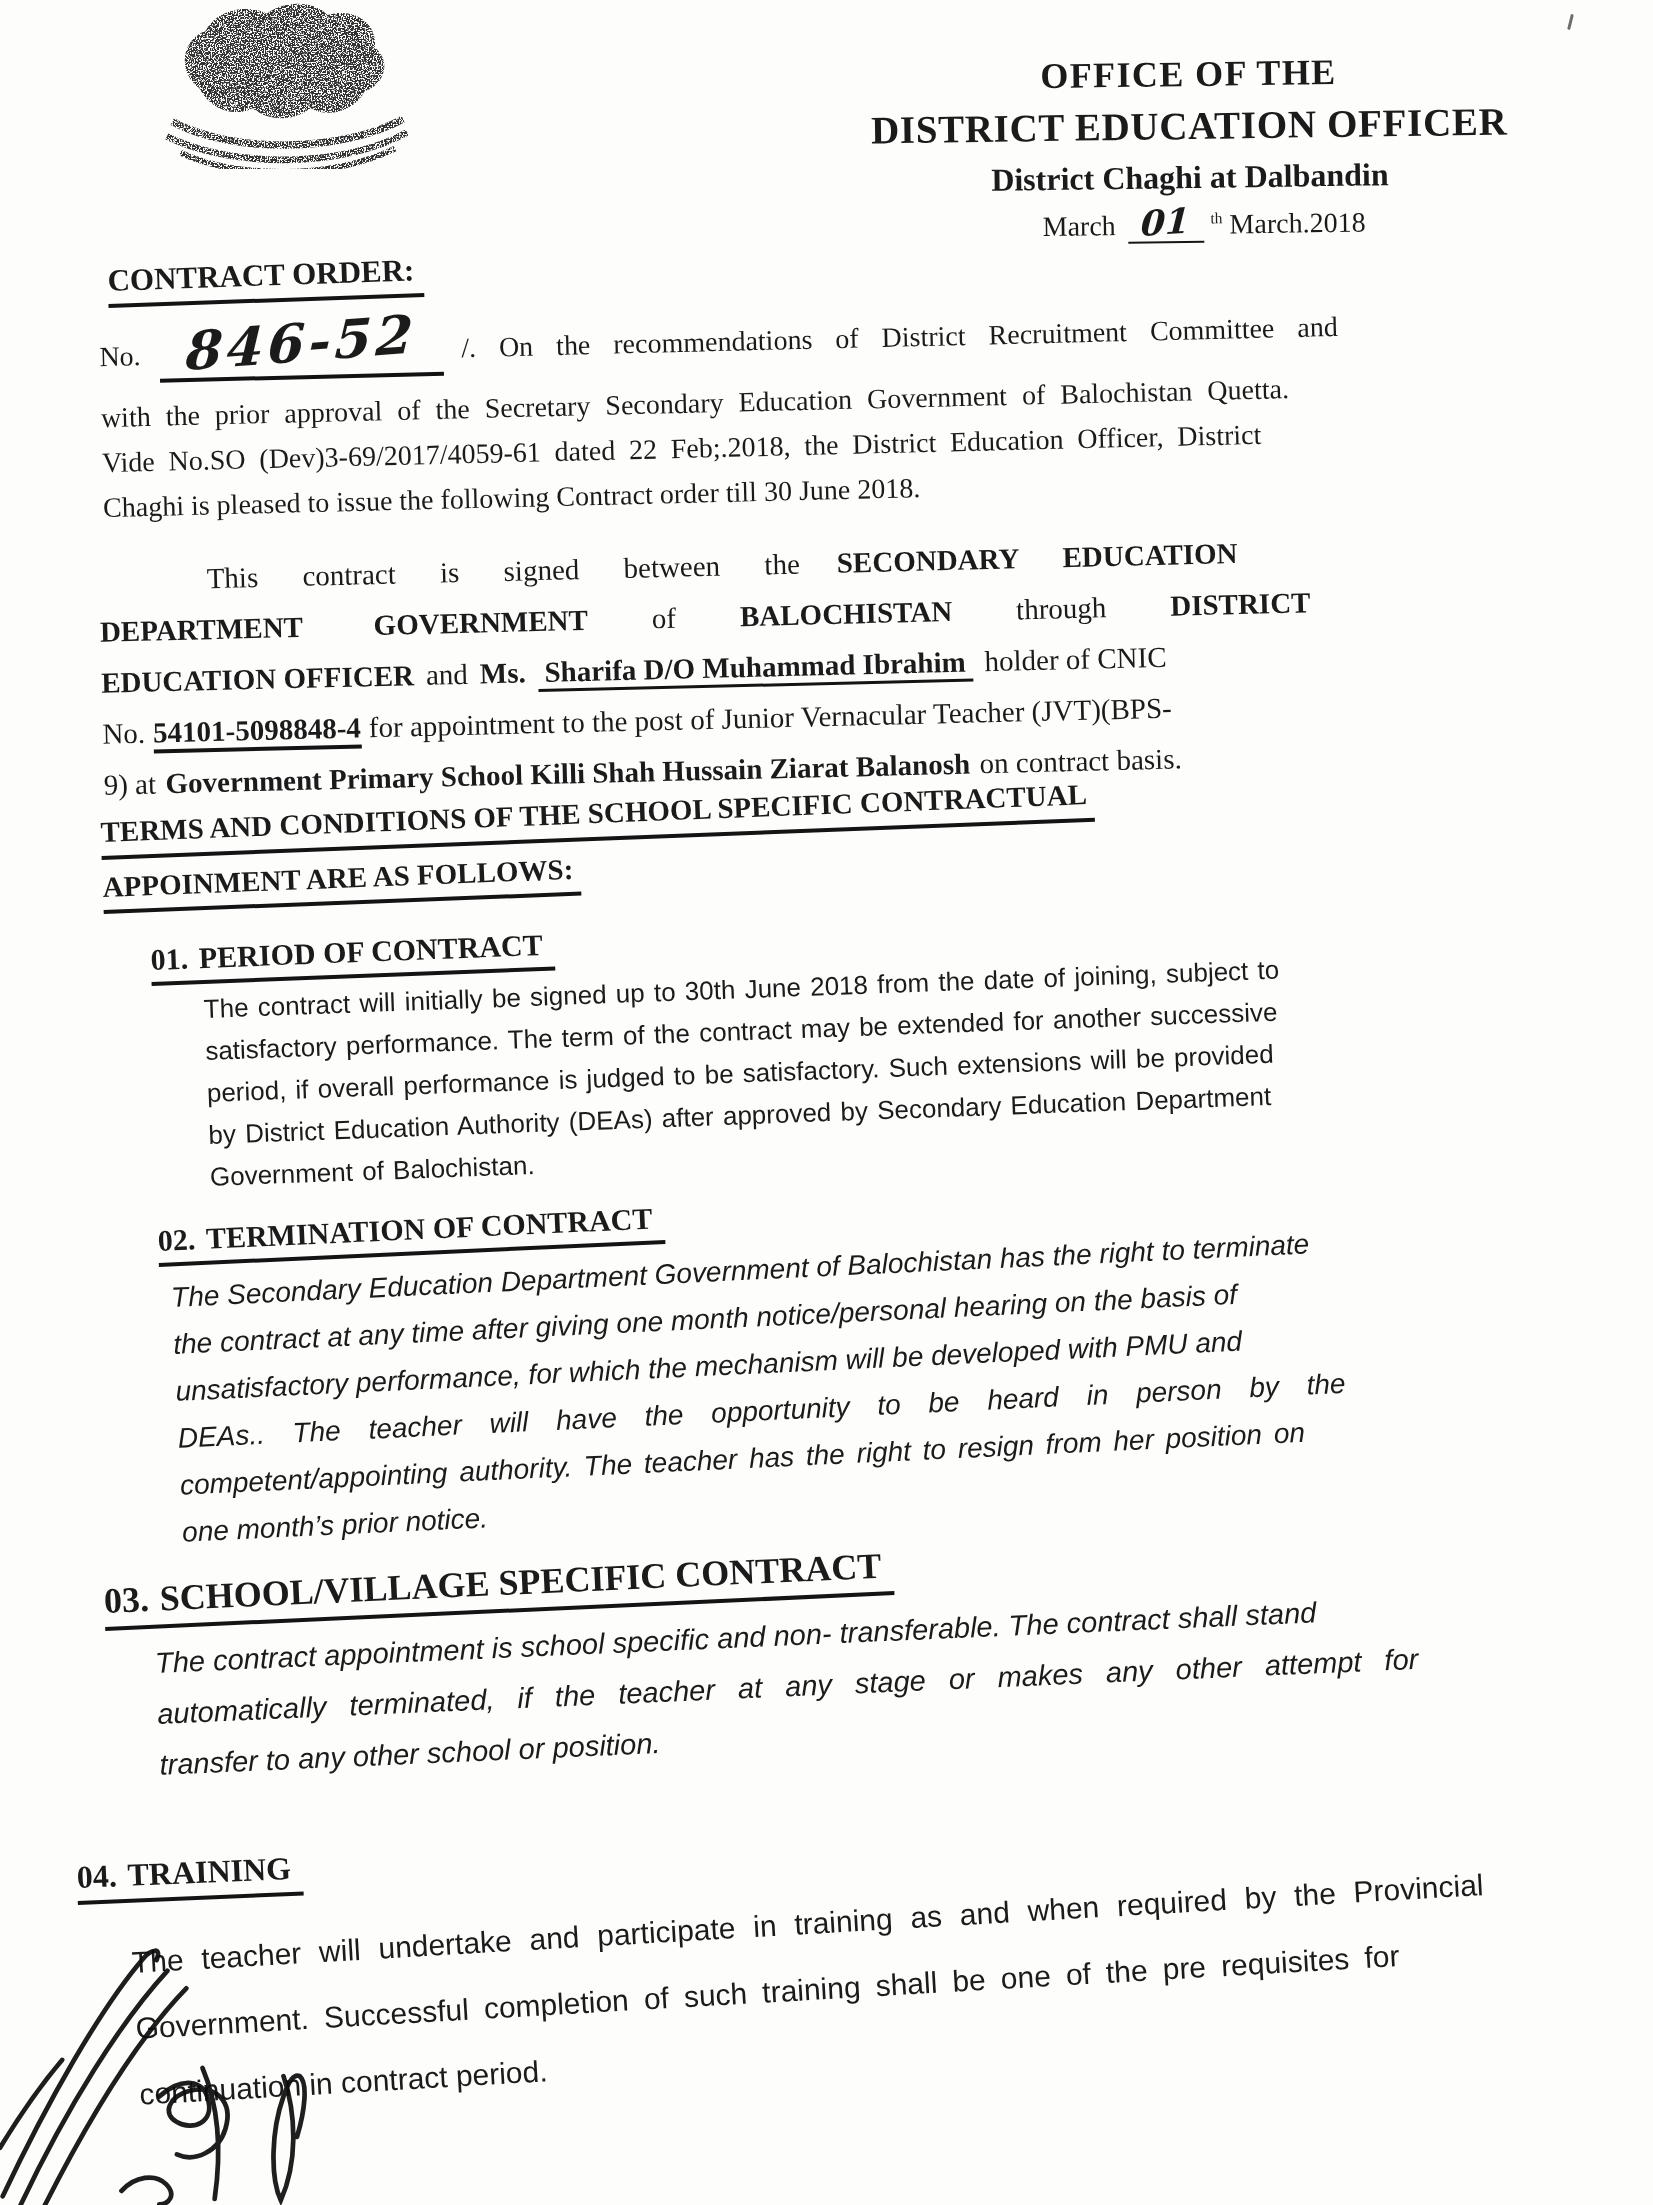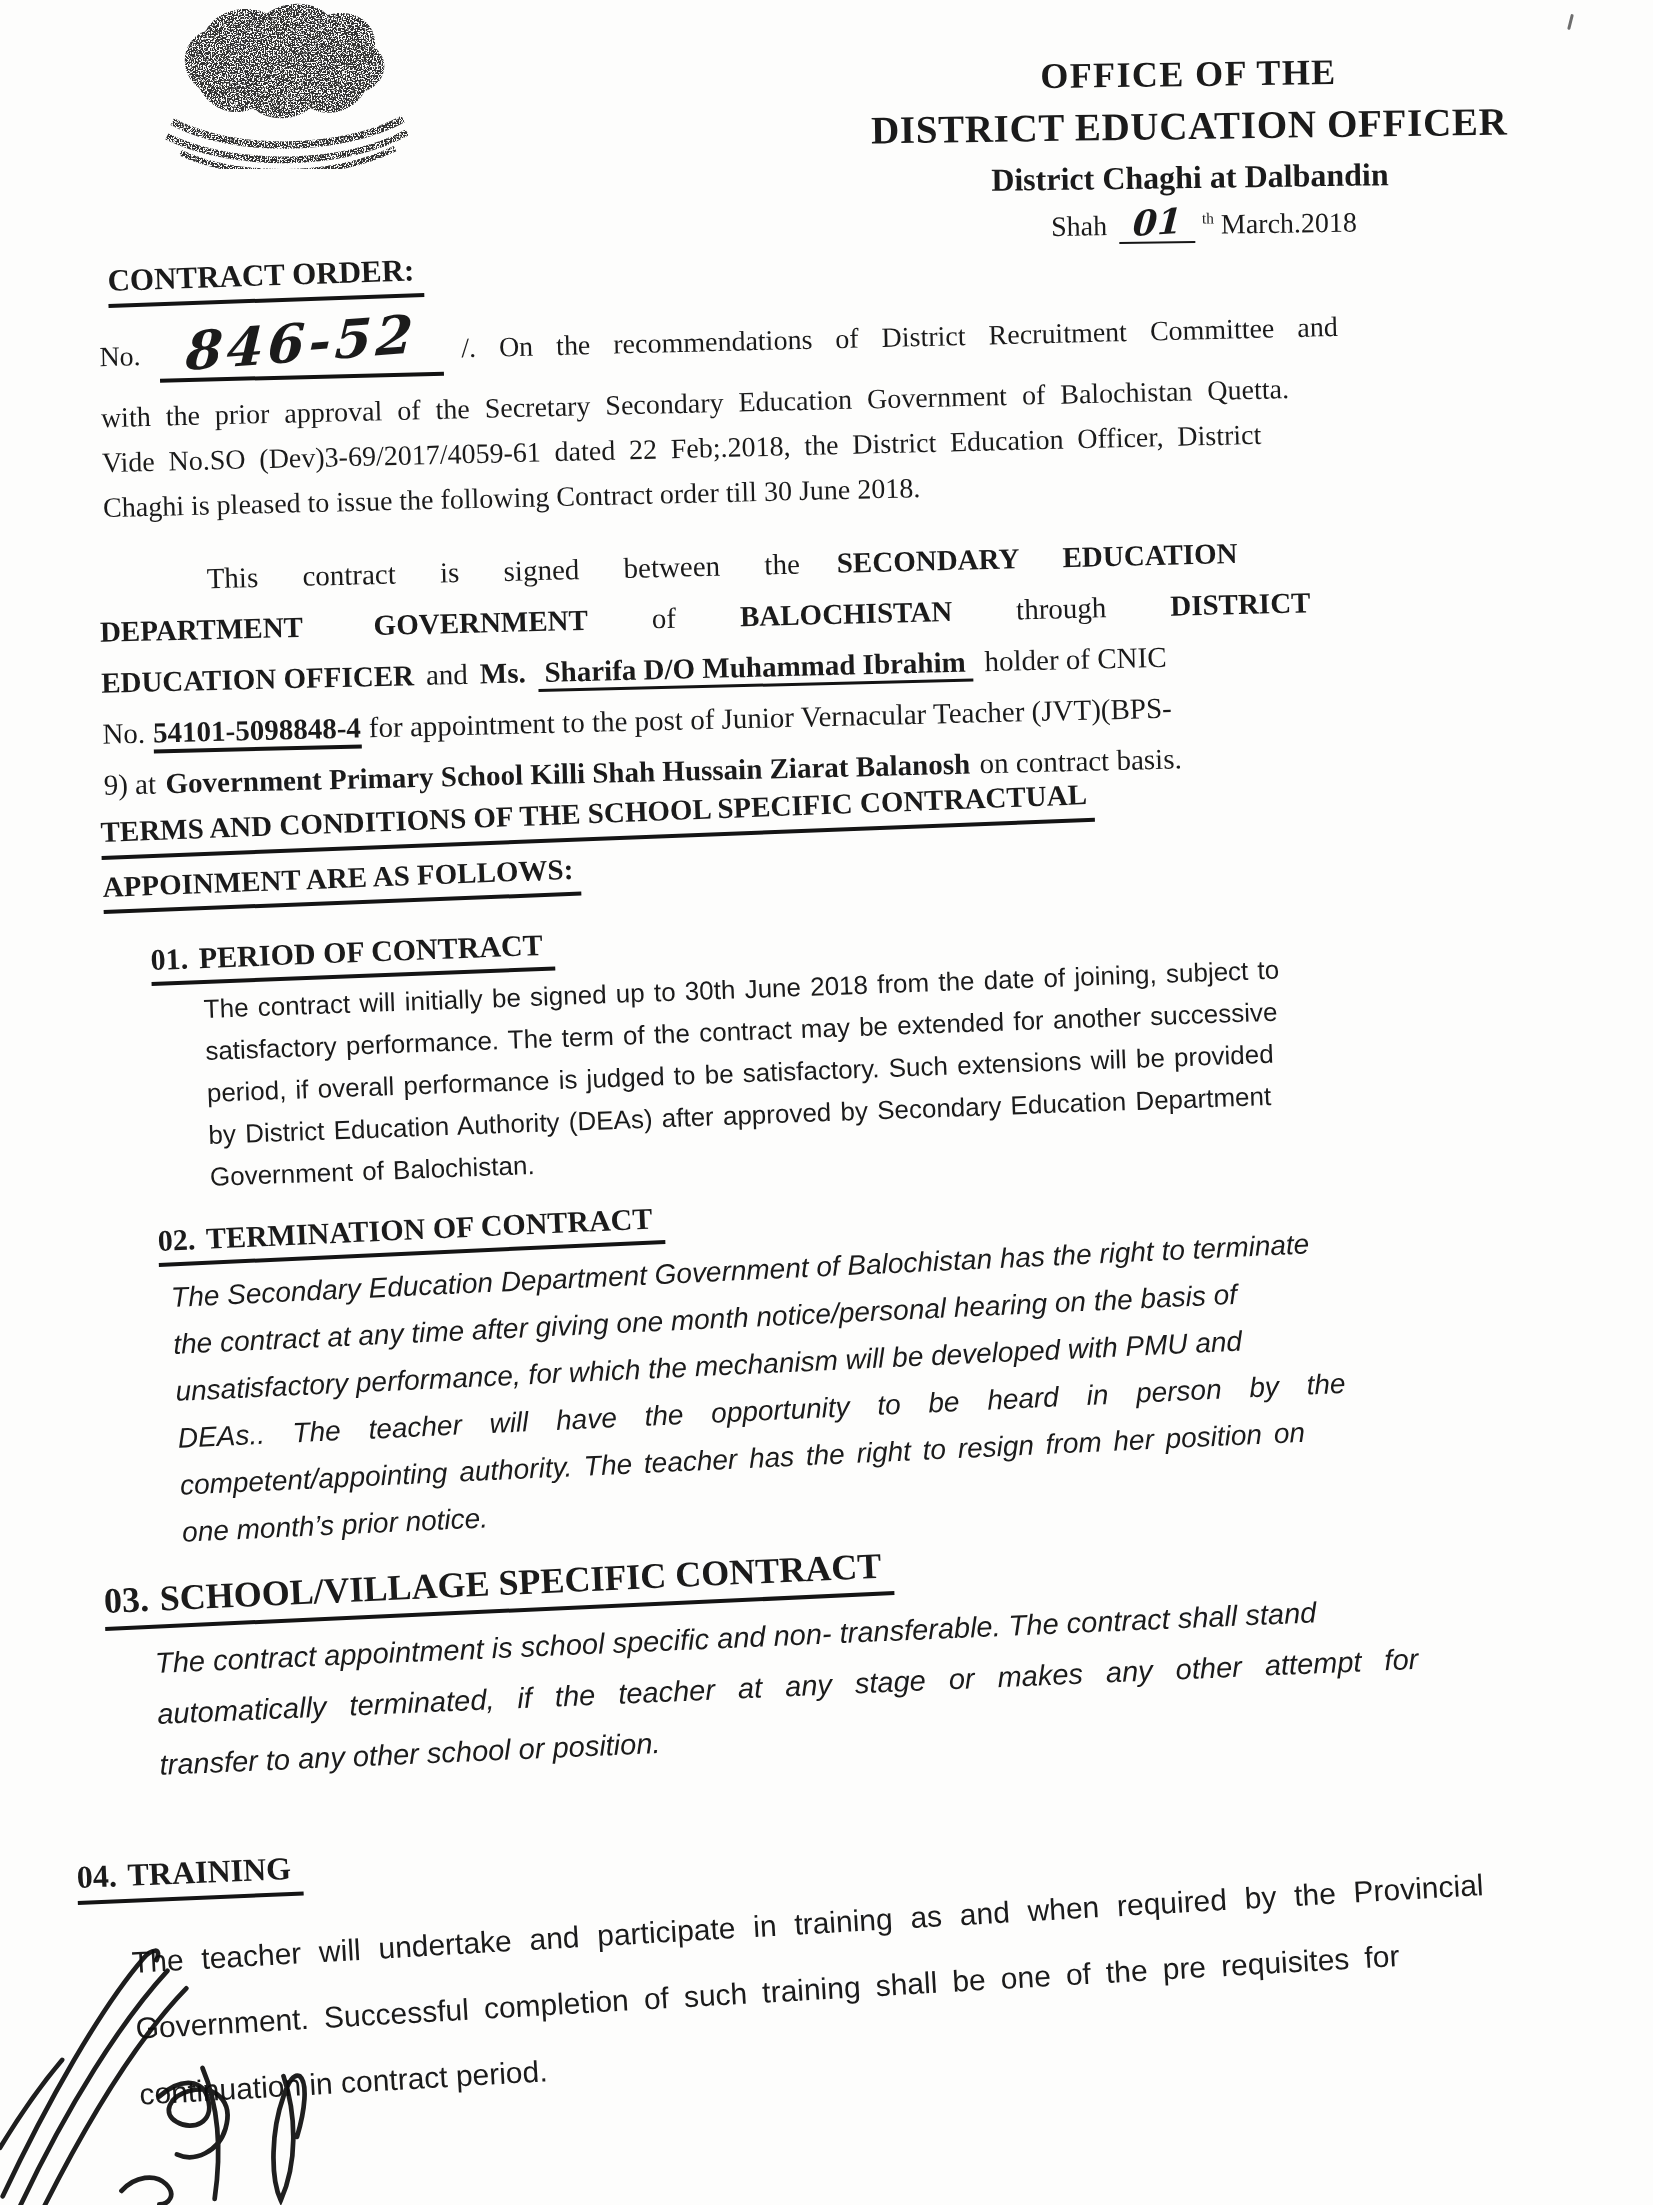--- a/index.html
+++ b/index.html
@@ -103,21 +103,21 @@
     </g>
   </svg>
 
   <div class="abs corner-tick"></div>
 
   <div class="abs hdr">
     <div class="hdr-l1">OFFICE OF THE</div>
     <div class="hdr-l2">DISTRICT EDUCATION OFFICER</div>
     <div class="hdr-l3">District Chaghi at Dalbandin</div>
     <div class="hdr-dated">
-      <span>Shah</span><span class="blank"><span class="hw hw-day">01</span></span><sup>th</sup>
+      <span>March</span><span class="blank"><span class="hw hw-day">01</span></span><sup>th</sup>
       <span>March.2018</span>
     </div>
   </div>
 
   <div class="abs co-head rot">
     <span class="ul">CONTRACT ORDER:</span>
   </div>
 
   <div class="abs p1">
     <div class="p1-l1">

